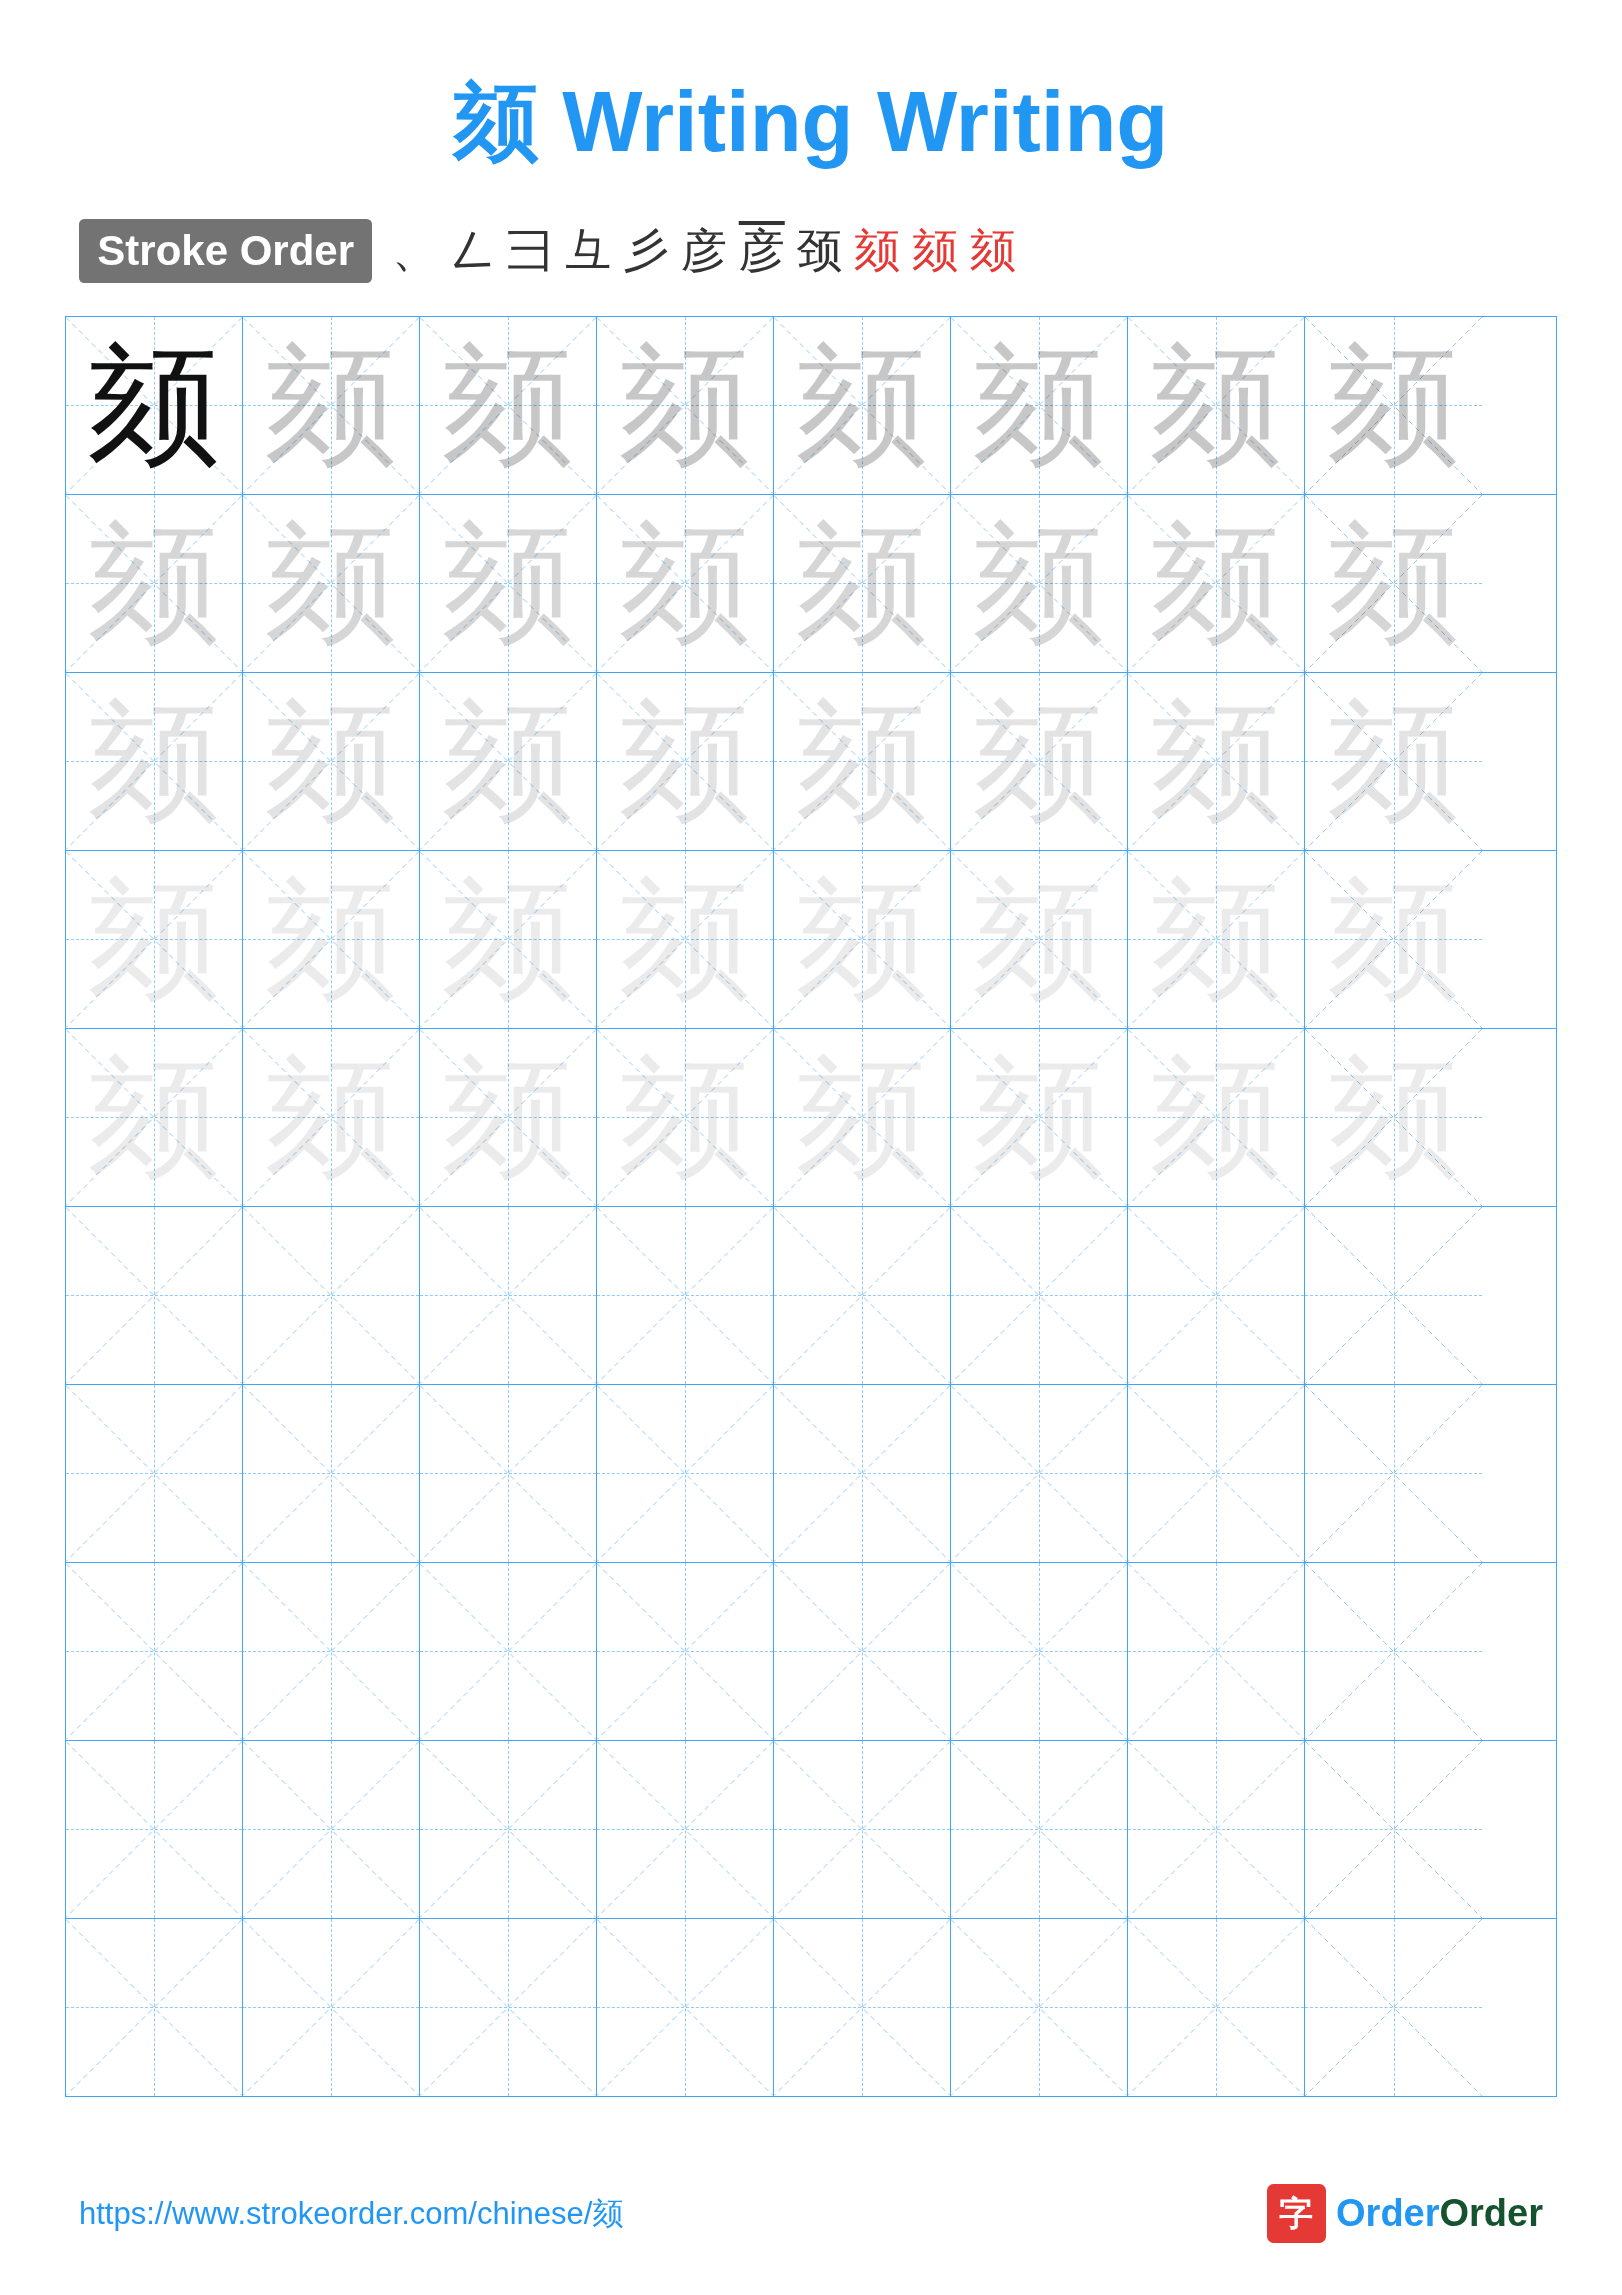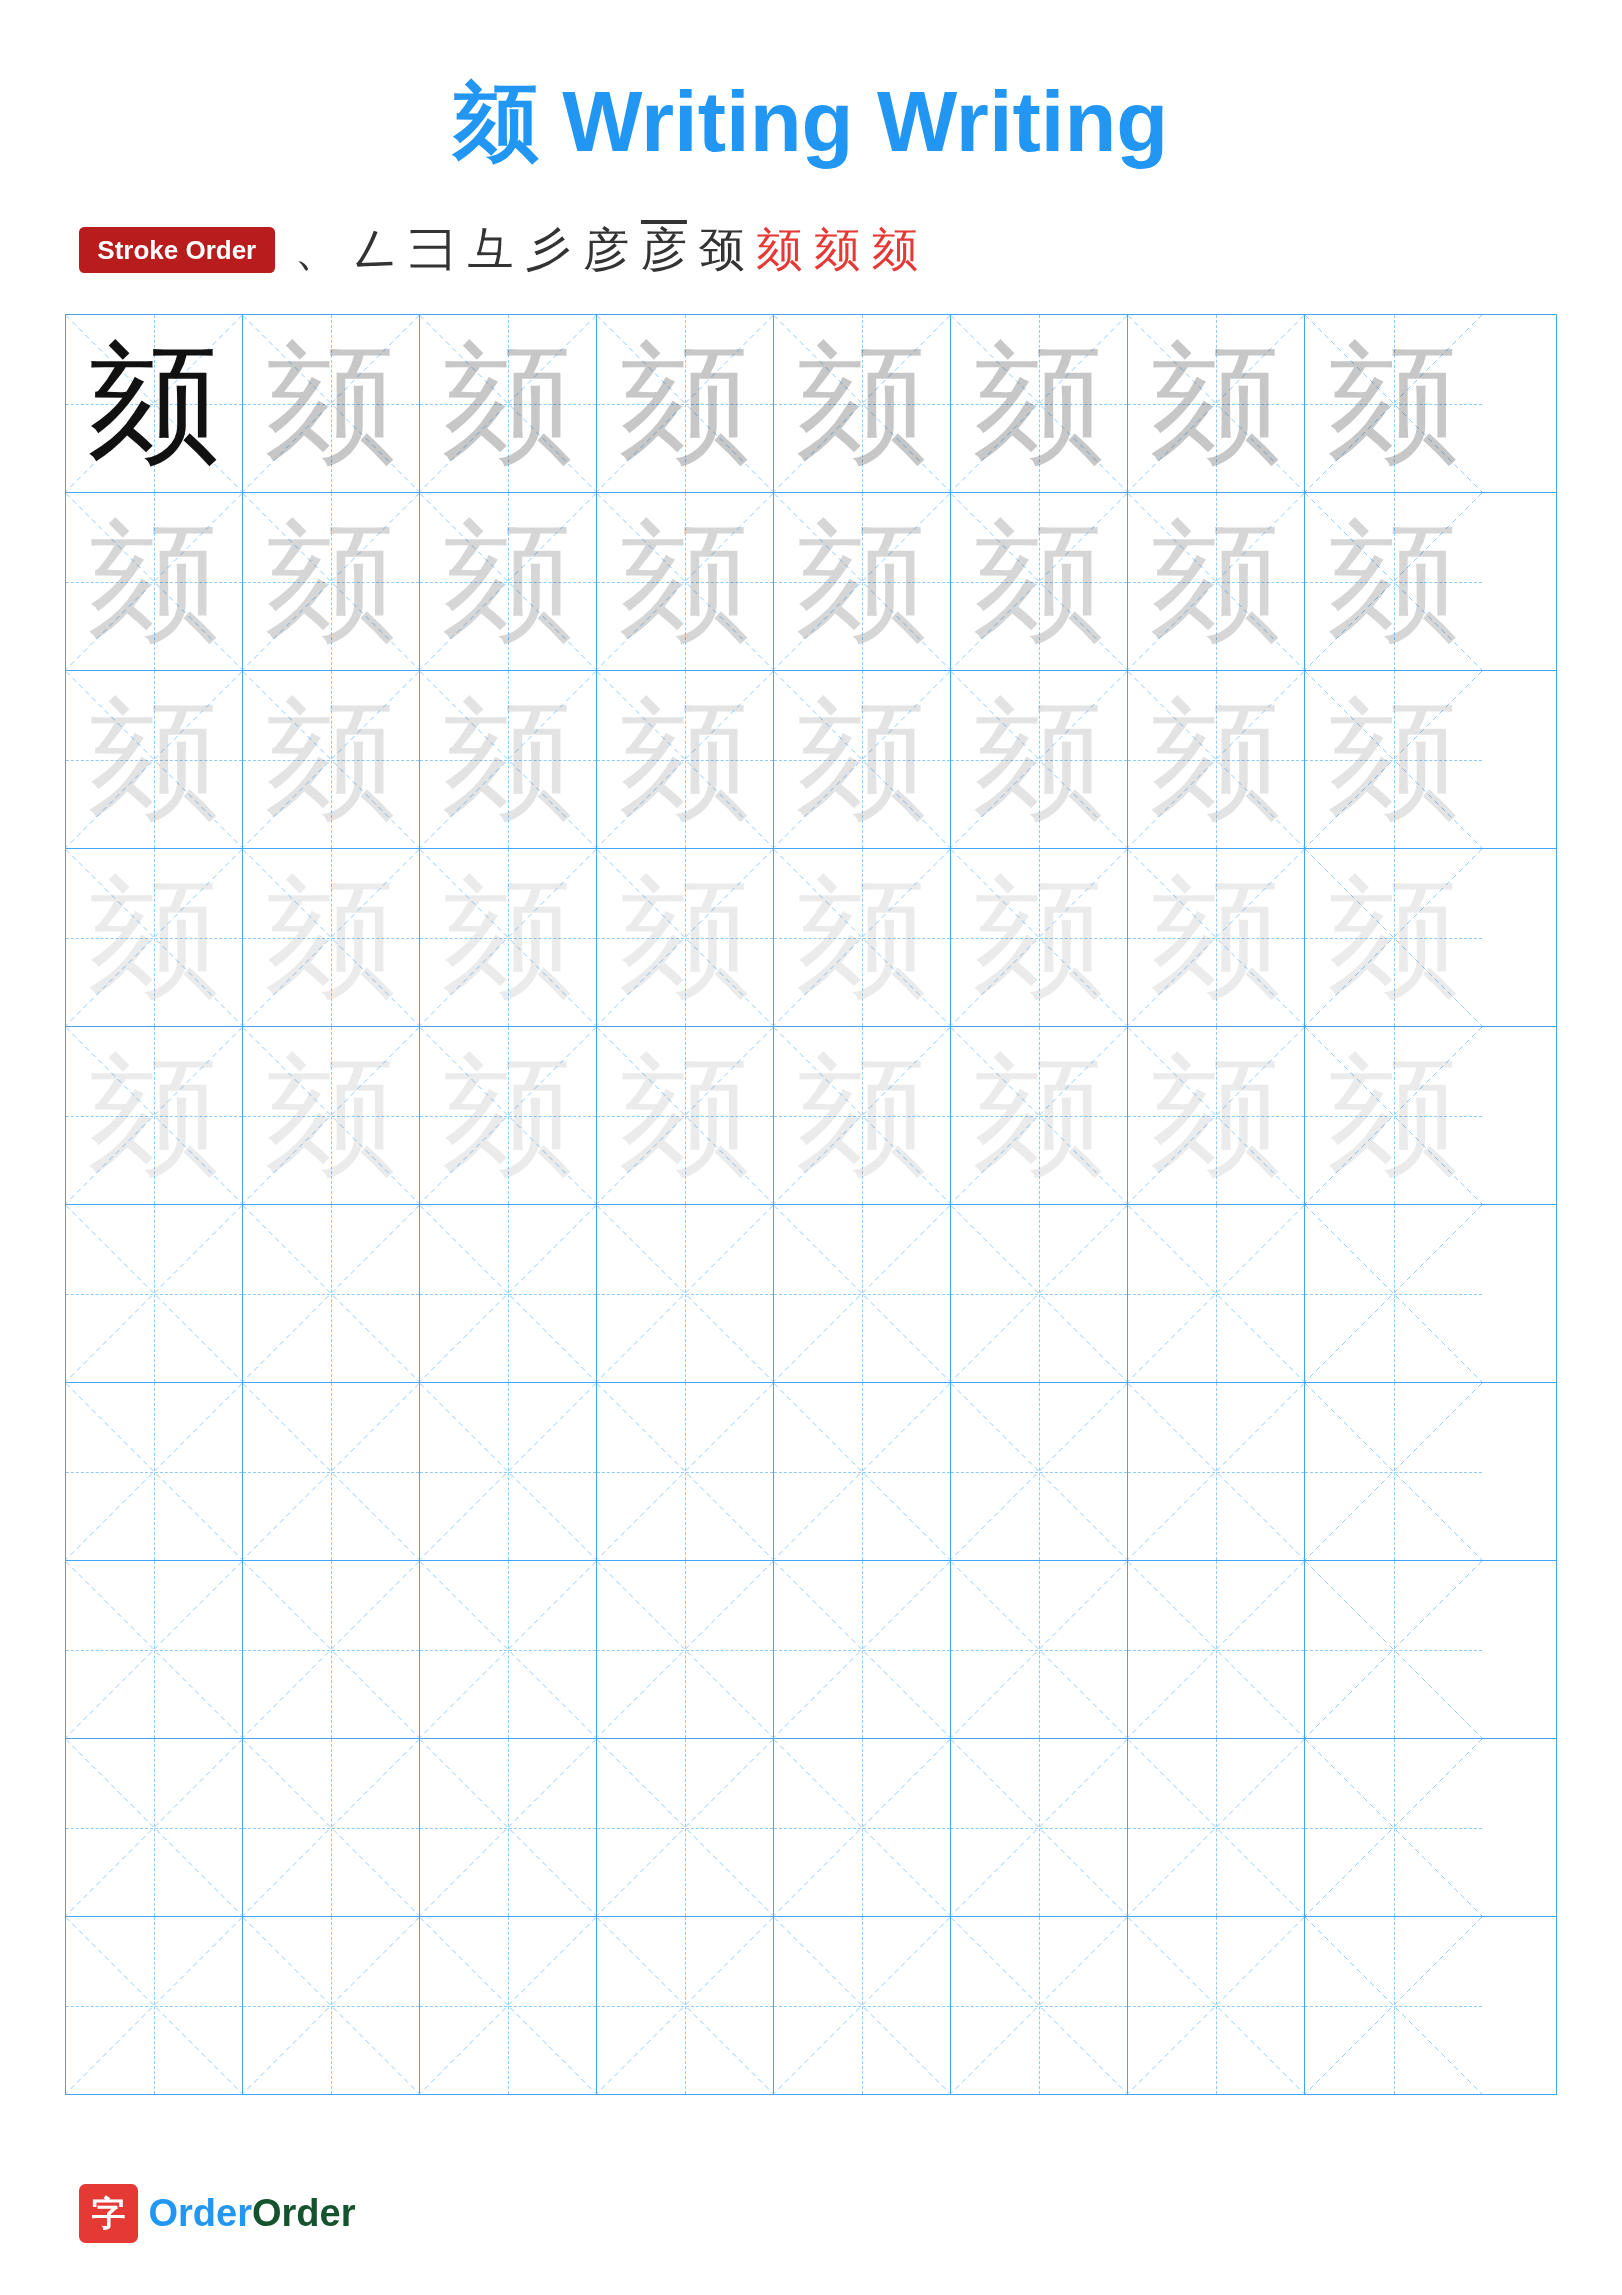--- a/index.html
+++ b/index.html
@@ -31,23 +31,23 @@
     }
 
     .stroke-order-section {
       display: flex;
       align-items: center;
       padding-left: 79px;
       margin-bottom: 33px;
       gap: 19.6px;
     }
     .stroke-order-badge {
-      background: #b91c1c;
+      background: #737373;
       color: white;
-      font-size: 26px;
+      font-size: 42px;
       font-family: sans-serif;
       font-weight: bold;
       padding: 7.9px 18.3px;
       border-radius: 5.2px;
       white-space: nowrap;
     }
     .stroke-order-chars {
       display: flex;
       align-items: center;
       gap: 11.8px;
@@ -740,20 +740,21 @@
       <div class="grid-cell">
         <div class="cell-inner"><svg viewBox="0 0 270 270" xmlns="http://www.w3.org/2000/svg">
         <line x1="0" y1="0" x2="270" y2="270" stroke="#90CAF9" stroke-width="1.5" stroke-dasharray="8,6"></line>
         <line x1="270" y1="0" x2="0" y2="270" stroke="#90CAF9" stroke-width="1.5" stroke-dasharray="8,6"></line>
       </svg></div>
       </div>
     </div>
   </div>
 
 <div class="footer">
+  <div class="footer-url">https://www.strokeorder.com/chinese/颏</div>
   <div class="footer-logo">
     <div class="footer-logo-icon">字</div>
     <div class="footer-logo-text">
       <span>Order</span><span style="color:#14532d;">Order</span>
     </div>
   </div>
 </div>
 
 
 </body></html>

